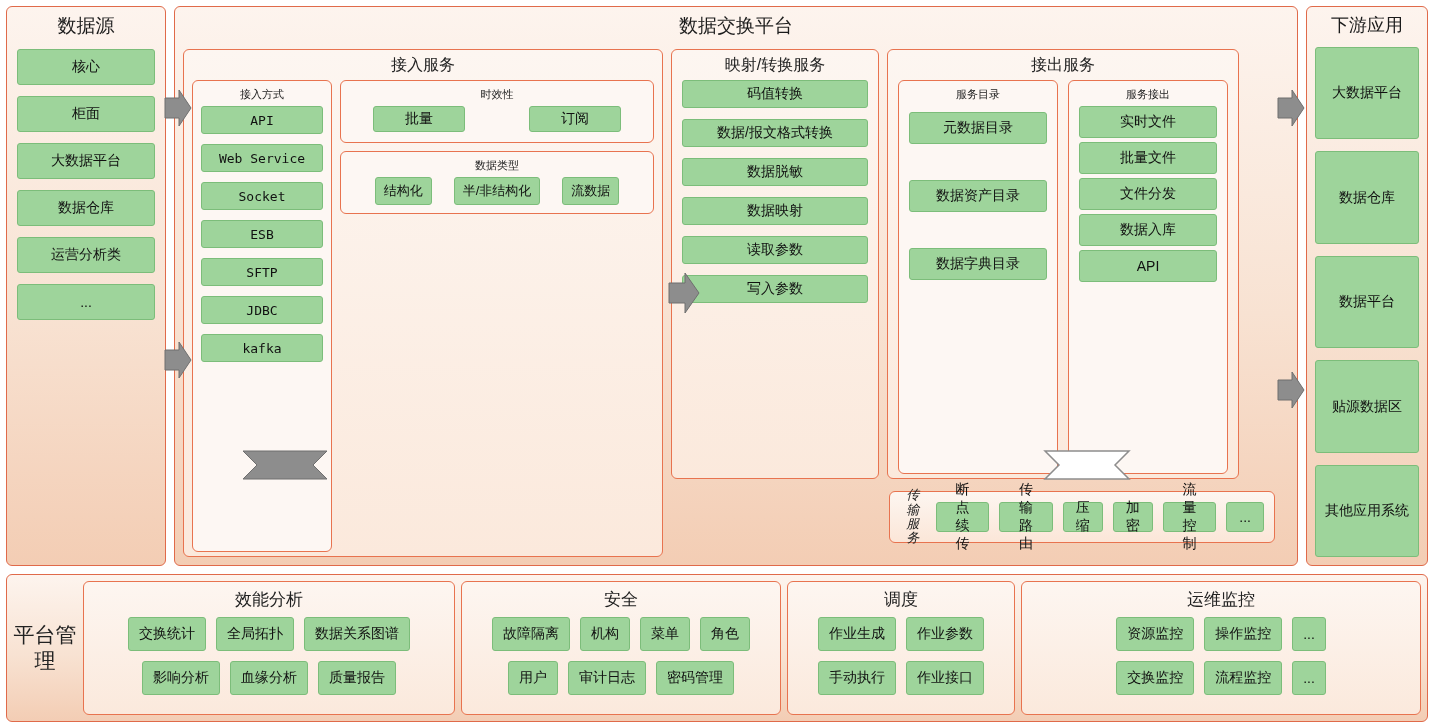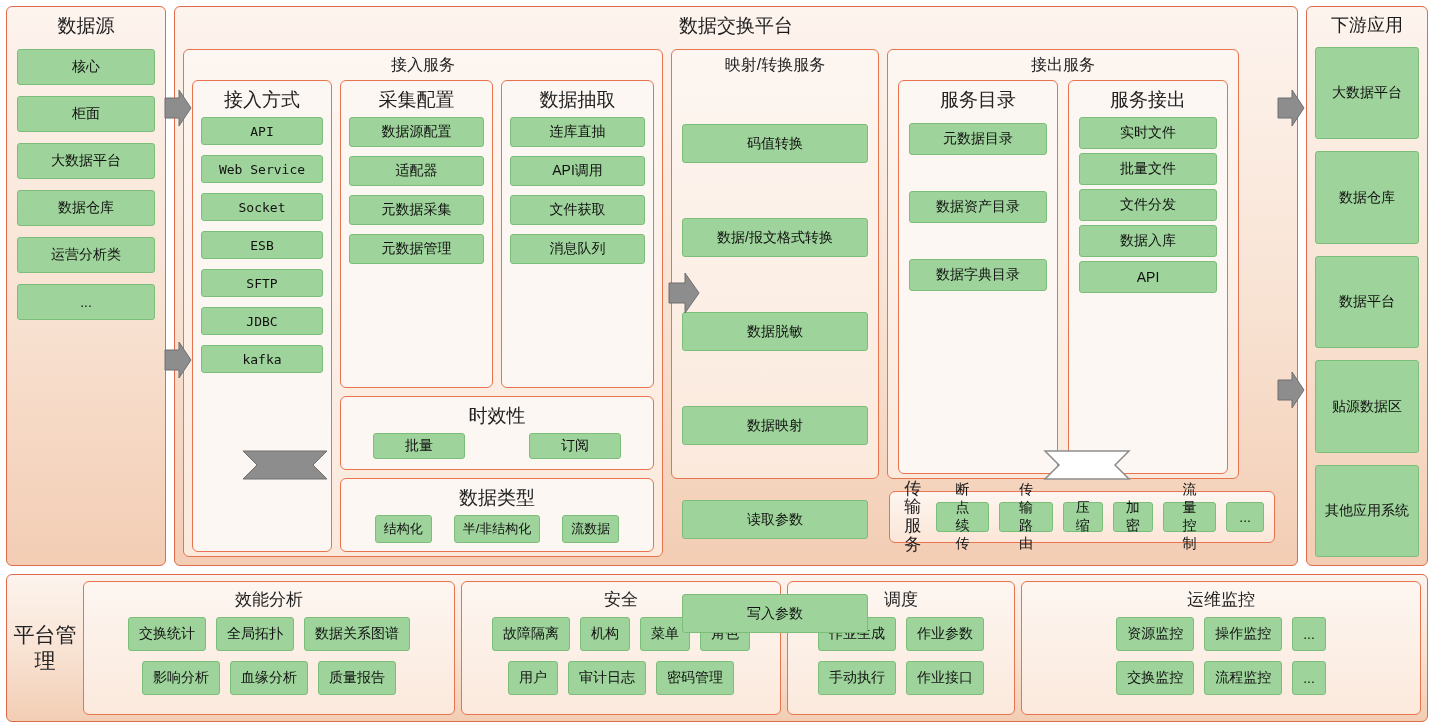--- a/index.html
+++ b/index.html
@@ -30,43 +30,43 @@
   .access{width:480px;}
   .map{width:208px;}
   .out{width:352px;}
 
   .access-body{display:flex;gap:8px;padding:0 8px 8px;height:calc(100% - 34px);}
   .acc-left{width:140px;display:flex;flex-direction:column;}
   .acc-right{flex:1;display:flex;flex-direction:column;gap:8px;}
   .acc-top{display:flex;gap:8px;flex:1;}
 
   .mini{flex:1;}
-  .mini-title{text-align:center;font-size:19px;padding:6px 0 4px;}
+  .mini-title{text-align:center;font-size:11px;padding:6px 0 4px;}
   .mini-body{padding:0 8px 8px;display:flex;flex-direction:column;gap:9px;}
   .mini-body .chip{height:30px;display:flex;align-items:center;justify-content:center;}
 
   .acc-left .mini-body{gap:10px;}
   .acc-left .mini-body .chip{height:28px;font-family:"DejaVu Sans Mono",monospace;font-size:13px;}
 
   .timeliness-body{display:flex;justify-content:space-around;padding:0 12px 10px;gap:24px;}
   .timeliness-body .chip{width:92px;height:26px;display:flex;align-items:center;justify-content:center;}
   .dtype-body{display:flex;justify-content:center;gap:22px;padding:0 8px 8px;}
   .dtype-body .chip{height:28px;display:flex;align-items:center;justify-content:center;padding:0 8px;}
 
   .map-body{padding:0 10px 10px;display:flex;flex-direction:column;gap:11px;}
-  .map-body .chip{height:39px;display:flex;align-items:center;justify-content:center;margin-top:44px;}
+  .map-body .chip{height:28px;display:flex;align-items:center;justify-content:center;}
 
   .out-body{display:flex;gap:10px;padding:0 10px 10px;height:calc(100% - 34px);}
   .out-col{flex:1;}
   .out-col .mini-body{gap:14px;padding:0 10px 10px;}
   .out-col .mini-body .chip{height:32px;display:flex;align-items:center;justify-content:center;}
 
   
   .transport{position:absolute;left:706px;right:14px;bottom:14px;height:52px;border:1px solid #e8734f;border-radius:6px;background:linear-gradient(180deg,#fdf6f1,#fbe6d8);display:flex;align-items:center;gap:10px;padding:0 10px;box-sizing:border-box;}
-  .transport .tlabel{font-size:17px;line-height:1.1;text-align:center;width:52px;}
+  .transport .tlabel{font-size:13px;line-height:1.1;text-align:center;width:52px;font-style:italic;}
   .transport .chip{height:30px;display:flex;align-items:center;justify-content:center;padding:0 12px;}
 
   
   .dst-list{padding:6px 8px 8px;display:flex;flex-direction:column;gap:12px;flex:1;}
   .dst-list .chip{flex:1;display:flex;align-items:center;justify-content:center;font-size:14px;line-height:1.25;}
 
   
   .arrow{position:absolute;color:#8d8d8d;}
   .arrow svg{display:block;}
 
@@ -119,40 +119,20 @@
                   <div class="chip">Socket</div>
                   <div class="chip">ESB</div>
                   <div class="chip">SFTP</div>
                   <div class="chip">JDBC</div>
                   <div class="chip">kafka</div>
                 </div>
               </div>
             </div>
 
             <div class="acc-right">
-              <div class="acc-top">
-                <div class="whitebox mini">
-                  <div class="mini-title">采集配置</div>
-                  <div class="mini-body">
-                    <div class="chip">数据源配置</div>
-                    <div class="chip">适配器</div>
-                    <div class="chip">元数据采集</div>
-                    <div class="chip">元数据管理</div>
-                  </div>
-                </div>
-                <div class="whitebox mini">
-                  <div class="mini-title">数据抽取</div>
-                  <div class="mini-body">
-                    <div class="chip">连库直抽</div>
-                    <div class="chip">API调用</div>
-                    <div class="chip">文件获取</div>
-                    <div class="chip">消息队列</div>
-                  </div>
-                </div>
-              </div>
 
               <div class="whitebox">
                 <div class="mini-title">时效性</div>
                 <div class="timeliness-body">
                   <div class="chip">批量</div>
                   <div class="chip">订阅</div>
                 </div>
               </div>
 
               <div class="whitebox">

